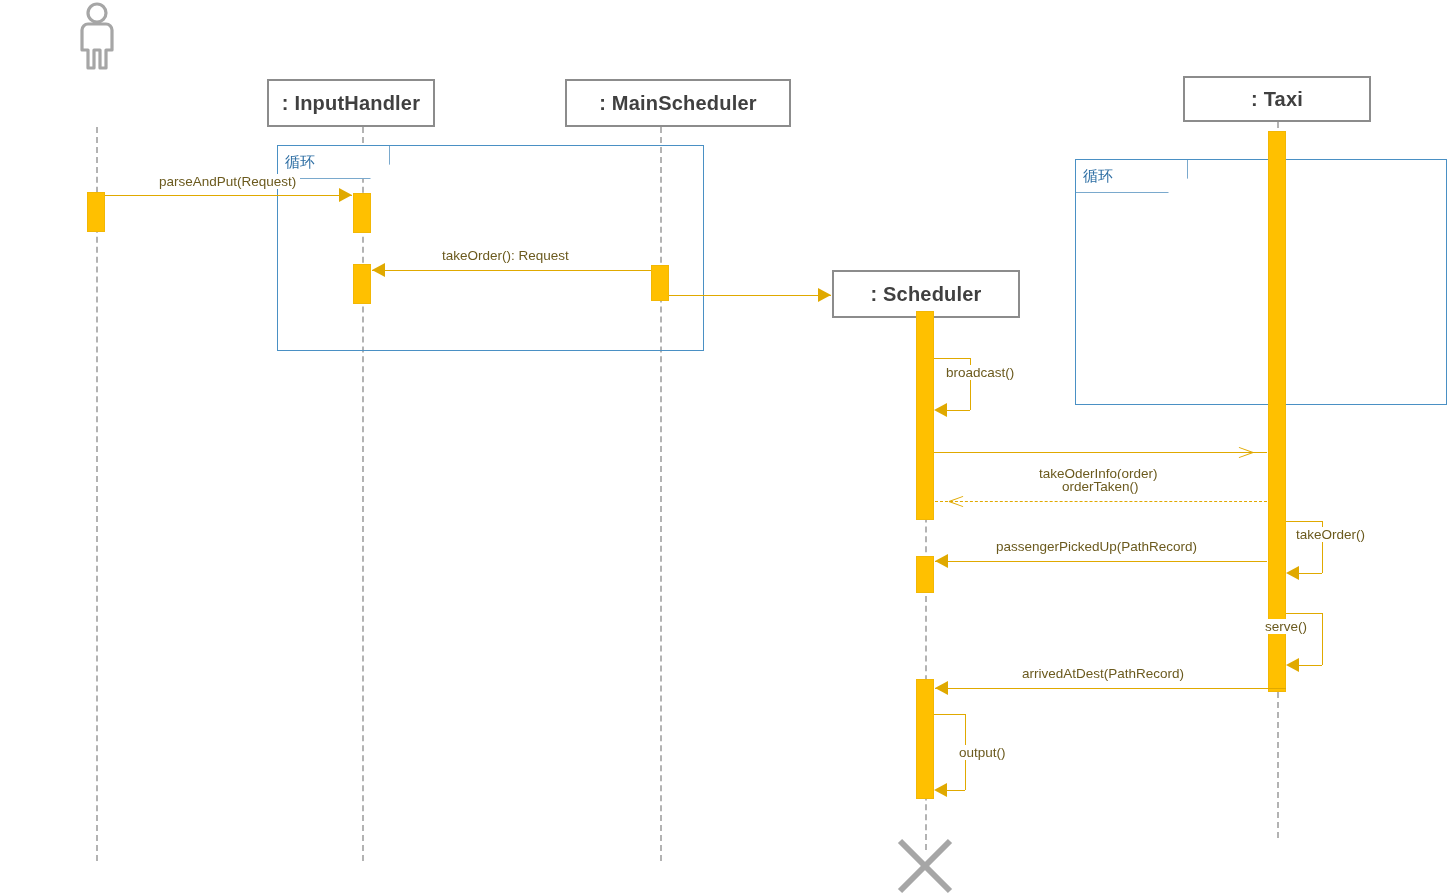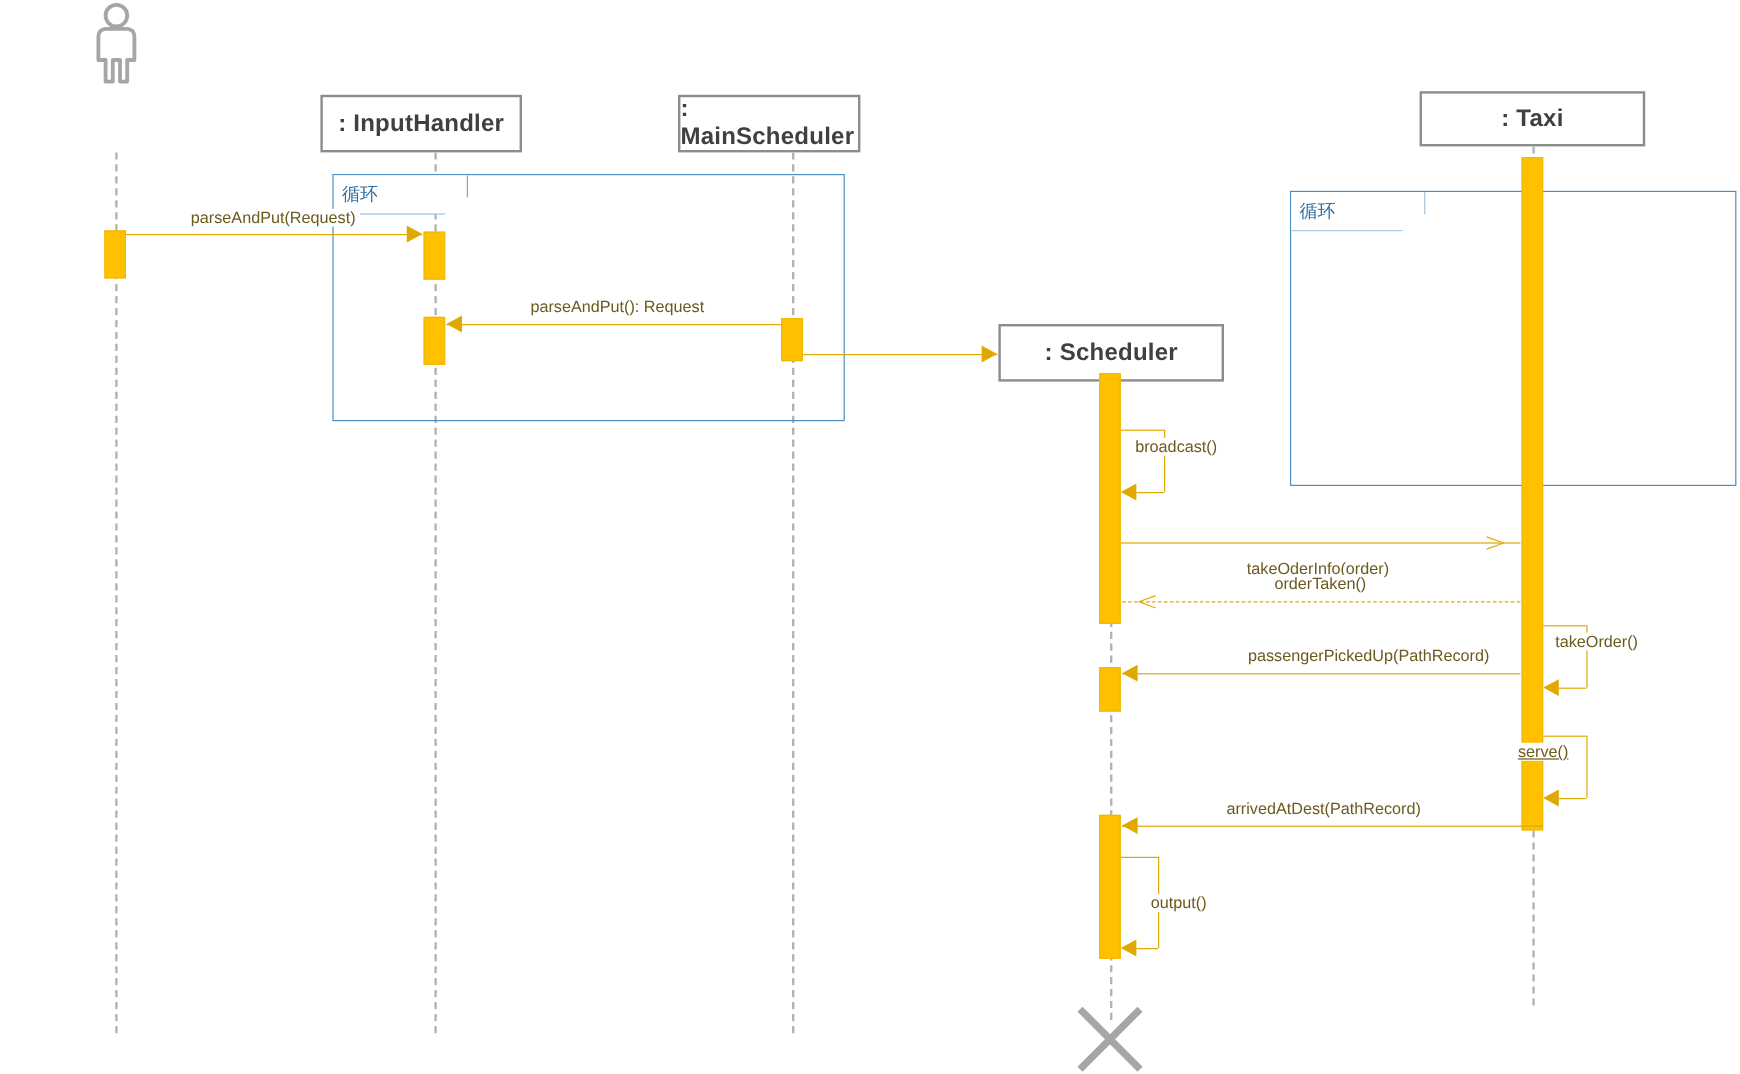--- a/index.html
+++ b/index.html
@@ -75,41 +75,41 @@
   <div class="fraglabel" id="fraglbl-0" style="left: 278px; top: 146px; width: 112px; height: 33px; clip-path: polygon(0px 0px, 100% 0px, 100% 55%, 82% 100%, 0px 100%);">
       <span>循环</span>
     </div>
 
   <div class="frag" id="frag-1" style="left: 1075px; top: 159px; width: 372px; height: 246px;"></div>
   <div class="fraglabel" id="fraglbl-1" style="left: 1076px; top: 160px; width: 112px; height: 33px; clip-path: polygon(0px 0px, 100% 0px, 100% 55%, 82% 100%, 0px 100%);">
       <span>循环</span>
     </div>
 
   <div class="lifebox latin" id="box-1" style="left: 267px; top: 79px; width: 168px; height: 48px; text-align: right;">: InputHandler</div>
-  <div class="lifebox latin" id="box-2" style="left: 565px; top: 79px; width: 152px; height: 48px;">: MainScheduler</div>
+  <div class="lifebox latin" id="box-2" style="left: 565px; top: 79px; width: 226px; height: 48px;">: MainScheduler</div>
   <div class="lifebox latin" id="box-4" style="left: 1183px; top: 76px; width: 188px; height: 46px;">: Taxi</div>
   <div class="lifebox latin" id="box-3" style="left: 832px; top: 270px; width: 188px; height: 48px;">: Scheduler</div>
 
   <div id="layer-activations">
       <div class="act" style="left: 87px; top: 192px; width: 18px; height: 40px;"></div>
       <div class="act" style="left: 353px; top: 193px; width: 18px; height: 40px;"></div>
       <div class="act" style="left: 353px; top: 264px; width: 18px; height: 40px;"></div>
       <div class="act" style="left: 651px; top: 265px; width: 18px; height: 36px;"></div>
       <div class="act" style="left: 916px; top: 311px; width: 18px; height: 209px;"></div>
       <div class="act" style="left: 916px; top: 556px; width: 18px; height: 37px;"></div>
       <div class="act" style="left: 916px; top: 679px; width: 18px; height: 120px;"></div>
       <div class="act" style="left: 1268px; top: 131px; width: 18px; height: 561px;"></div>
     </div>
   <div id="layer-messages">
       <div class="msgline" style="left: 105px; top: 195px; width: 247px;"></div>
       <div class="ah ah-right-solid" style="left: 339px; top: 188px;"></div>
       <div class="msglabel" style="left: 155px; top: 189px; transform: translateY(-100%);">parseAndPut(Request)</div>
       <div class="msgline" style="left: 372px; top: 270px; width: 279px;"></div>
       <div class="ah ah-left-solid" style="left: 372px; top: 263px;"></div>
-      <div class="msglabel" style="left: 438px; top: 263px; transform: translateY(-100%);">parseAndPut(): Request</div>
+      <div class="msglabel" style="left: 438px; top: 263px; transform: translateY(-100%);">takeOrder(): Request</div>
       <div class="msgline" style="left: 669px; top: 295px; width: 162px;"></div>
       <div class="ah ah-right-solid" style="left: 818px; top: 288px;"></div>
       <div class="vline" style="left: 934px; top: 358px; height: 0px;"></div>
       <div class="msgline" style="left: 934px; top: 358px; width: 36px;"></div>
       <div class="vline" style="left: 970px; top: 358px; height: 52px;"></div>
       <div class="msgline" style="left: 947px; top: 410px; width: 23px;"></div>
       <div class="ah ah-left-solid" style="left: 934px; top: 403px;"></div>
       <div class="msglabel" style="left: 942px; top: 380px; transform: translateY(-100%);">broadcast()</div>
       <div class="msgline" style="left: 934px; top: 452px; width: 333px;"></div>
       <div class="ah-open right" style="left: 1253px; top: 445px;"></div>
@@ -118,27 +118,27 @@
       <div class="ah-open left" style="left: 935px; top: 494px;"></div>
       <div class="msglabel" style="left: 1058px; top: 494px; transform: translateY(-100%);">orderTaken()</div>
       <div class="vline" style="left: 1286px; top: 521px; height: 0px;"></div>
       <div class="msgline" style="left: 1286px; top: 521px; width: 36px;"></div>
       <div class="vline" style="left: 1322px; top: 521px; height: 52px;"></div>
       <div class="msgline" style="left: 1299px; top: 573px; width: 23px;"></div>
       <div class="ah ah-left-solid" style="left: 1286px; top: 566px;"></div>
       <div class="msglabel" style="left: 1292px; top: 542px; transform: translateY(-100%);">takeOrder()</div>
       <div class="msgline" style="left: 935px; top: 561px; width: 332px;"></div>
       <div class="ah ah-left-solid" style="left: 935px; top: 554px;"></div>
-      <div class="msglabel" style="left: 992px; top: 554px; transform: translateY(-100%); margin-left: 44px;">passengerPickedUp(PathRecord)</div>
+      <div class="msglabel" style="left: 992px; top: 554px; transform: translateY(-100%);">passengerPickedUp(PathRecord)</div>
       <div class="vline" style="left: 1286px; top: 613px; height: 0px;"></div>
       <div class="msgline" style="left: 1286px; top: 613px; width: 36px;"></div>
       <div class="vline" style="left: 1322px; top: 613px; height: 52px;"></div>
       <div class="msgline" style="left: 1299px; top: 665px; width: 23px;"></div>
       <div class="ah ah-left-solid" style="left: 1286px; top: 658px;"></div>
-      <div class="msglabel" style="left: 1261px; top: 634px; transform: translateY(-100%); text-decoration: underline;">serve()</div>
+      <div class="msglabel" style="left: 1261px; top: 634px; transform: translateY(-100%);">serve()</div>
       <div class="msgline" style="left: 935px; top: 688px; width: 351px;"></div>
       <div class="ah ah-left-solid" style="left: 935px; top: 681px;"></div>
       <div class="msglabel" style="left: 1018px; top: 681px; transform: translateY(-100%); text-align: right;">arrivedAtDest(PathRecord)</div>
       <div class="vline" style="left: 934px; top: 714px; height: 0px;"></div>
       <div class="msgline" style="left: 934px; top: 714px; width: 31px;"></div>
       <div class="vline" style="left: 965px; top: 714px; height: 76px;"></div>
       <div class="msgline" style="left: 947px; top: 790px; width: 18px;"></div>
       <div class="ah ah-left-solid" style="left: 934px; top: 783px;"></div>
       <div class="msglabel" style="left: 955px; top: 760px; transform: translateY(-100%);">output()</div>
     </div>

